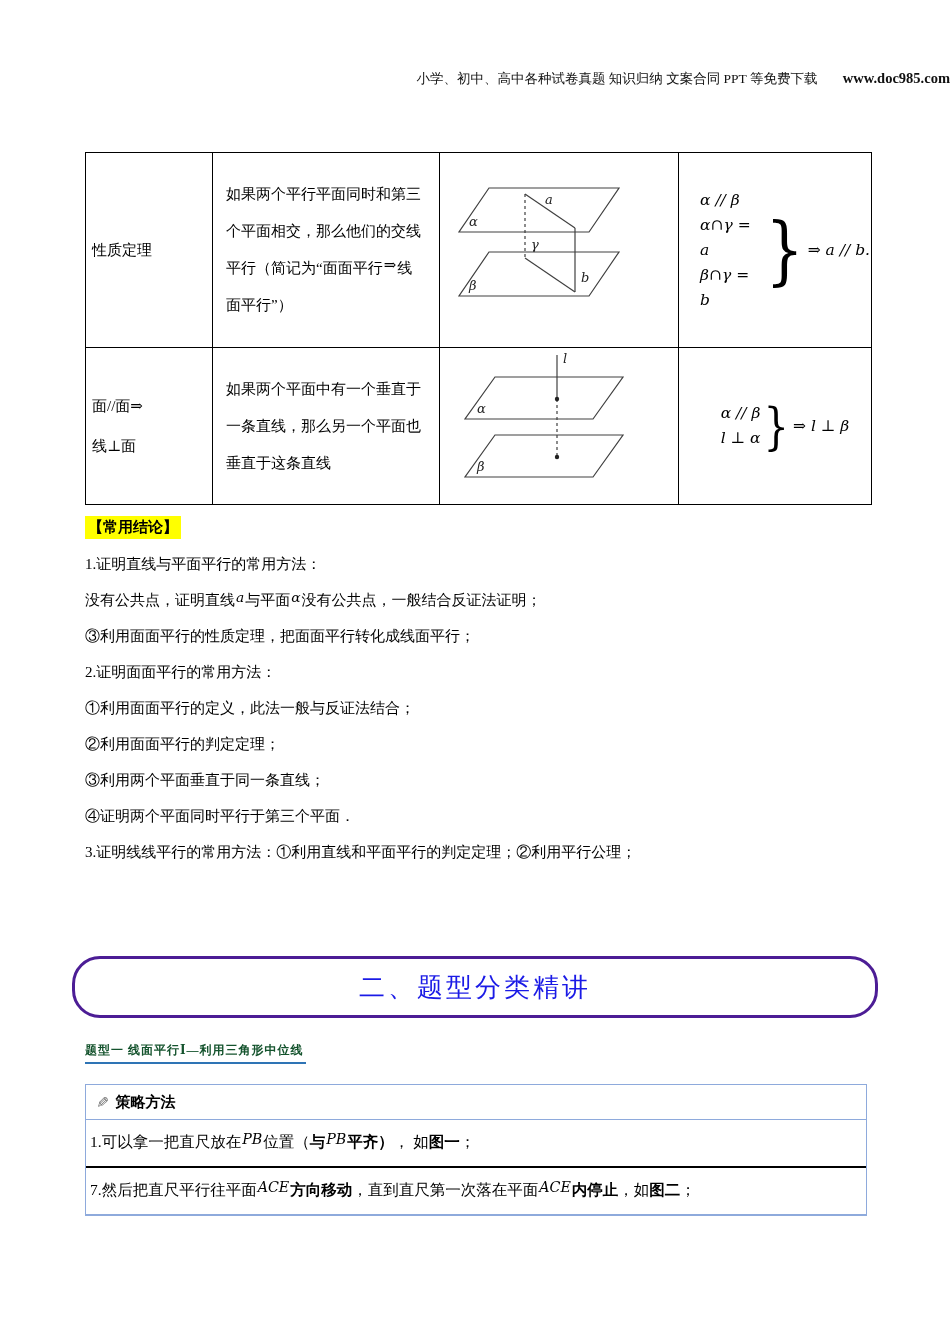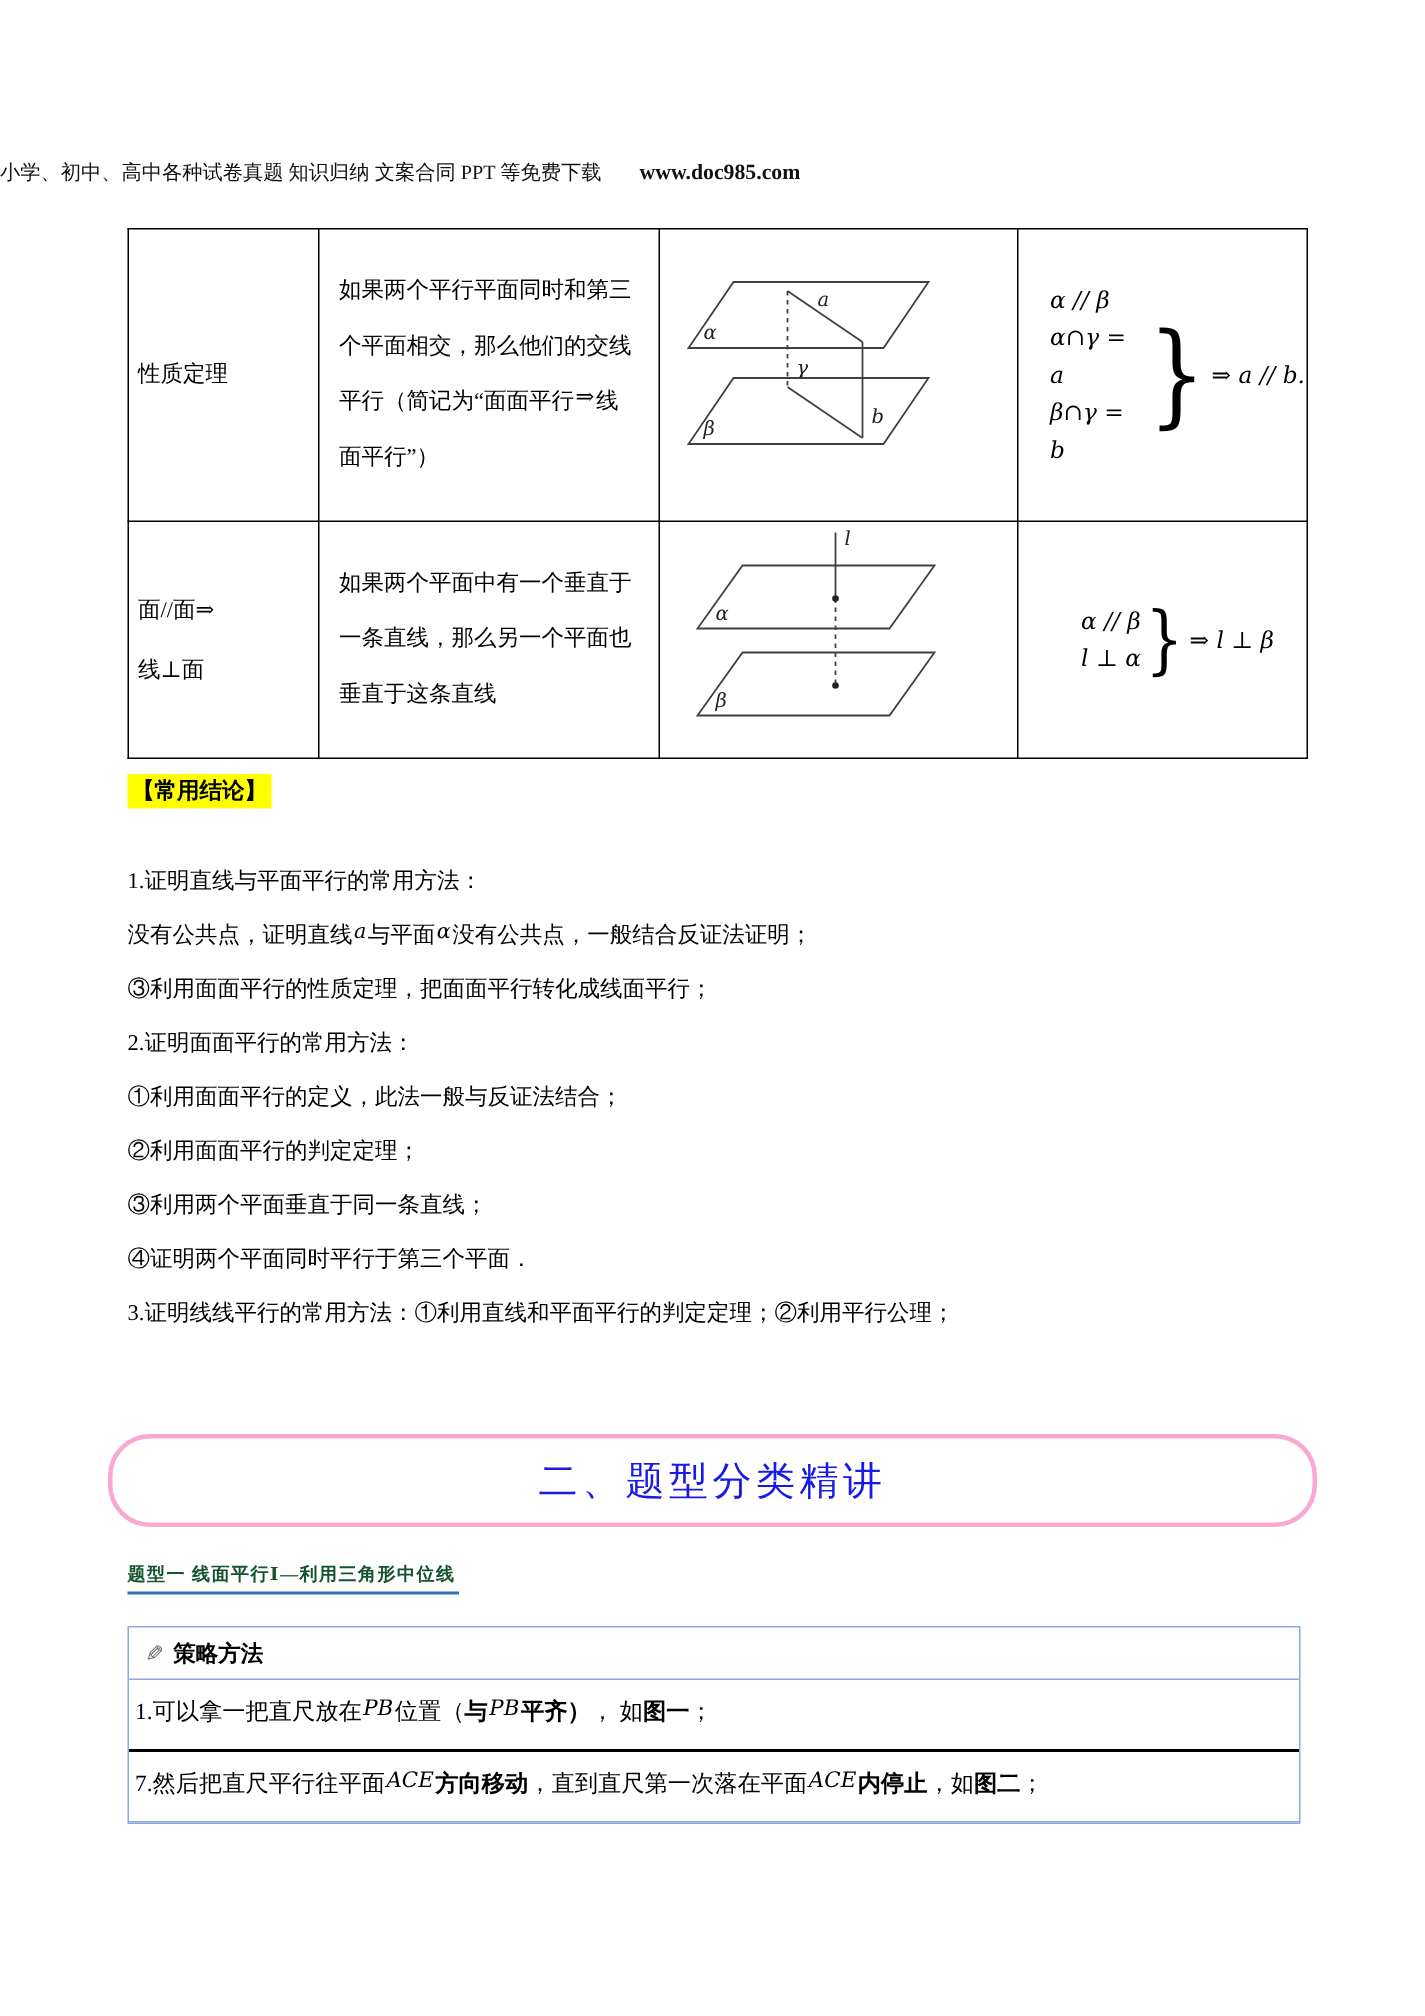--- a/index.html
+++ b/index.html
@@ -1,20 +1,20 @@
 <!DOCTYPE html>
 <html><head>
 <meta charset="utf-8">
 <style>
   html,body{margin:0;padding:0;background:#fff;}
   .page{position:relative;width:950px;height:1344px;background:#fff;overflow:hidden;
         font-family:"Liberation Serif","DejaVu Serif",serif;color:#000;}
 
   
-  .site-header{position:absolute;top:70px;left:0;width:100%;text-align:left;font-size:13.5px;color:#111;margin-top:36px;}
+  .site-header{position:absolute;top:70px;left:0;width:100%;text-align:right;font-size:13.5px;color:#111;}
   .site-header .site{font-weight:bold;margin-left:22px;font-size:14.5px;}
 
   
   .info-table{position:absolute;top:152px;left:85px;border-collapse:collapse;table-layout:fixed;}
   .info-table td{border:1px solid #000;vertical-align:middle;}
   td.c-label{width:114px;font-size:15px;padding:4px 6px;}
   td.c-label div{line-height:40px;}
   td.c-def{width:200px;font-size:15px;line-height:37px;padding:0 13px;text-align:left;}
   td.c-diag{width:236px;text-align:center;}
   td.c-form{width:190px;}
@@ -32,31 +32,31 @@
   
   .pl{fill:none;stroke:#404040;stroke-width:1.2;}
   .ln{stroke:#404040;stroke-width:1.2;}
   .dash{stroke-dasharray:3 3;}
   .lbl{font-family:"DejaVu Serif",serif;font-style:italic;font-size:13px;fill:#222;}
   .dot{fill:#222;}
 
   
   .badge{position:absolute;top:516px;left:85px;background:#FFFF00;font-weight:bold;
          font-size:15px;padding:2px 3px;}
-  .conclusions{position:absolute;top:570px;left:85px;width:795px;}
+  .conclusions{position:absolute;top:546px;left:85px;width:795px;}
   .conclusions p{margin:0;line-height:36px;font-size:15px;text-align:left;}
 
   .seg-math{font-family:"DejaVu Serif",serif;font-style:italic;font-size:0.92em;
             position:relative;top:-3px;padding:0 1px;}
   .seg-bold{font-weight:bold;}
   .seg-arrow{position:relative;top:-3px;padding:0 1px;}
 
   
   .title-box{position:absolute;top:956px;left:72px;width:800px;height:56px;
-             border:3px solid #f9a8d4;border-radius:28px;
+             border:3px solid #4c1d95;border-radius:28px;
              display:flex;align-items:center;justify-content:center;}
   .title-box span{color:#1A1AE6;font-size:26px;letter-spacing:3px;}
 
   
   .topic{position:absolute;top:1040px;left:85px;}
   .topic .topic-text{display:inline-block;font-size:12px;font-weight:bold;color:#14532d;
                      border-bottom:2px solid #2E74B5;padding:0 2px 3px 0;letter-spacing:1px;}
 
   
   .strategy{position:absolute;top:1084px;left:85px;width:780px;

